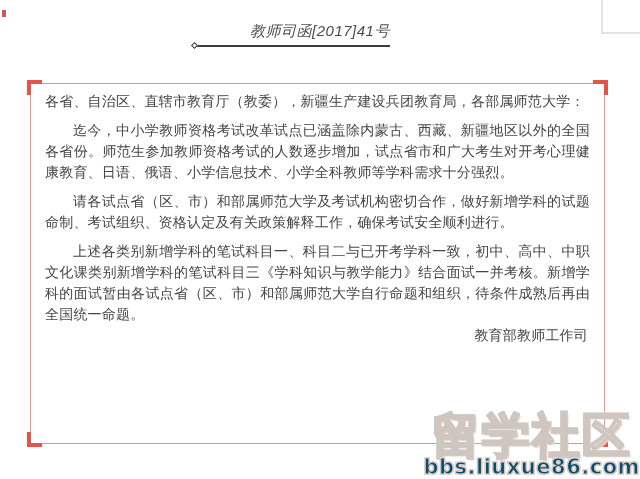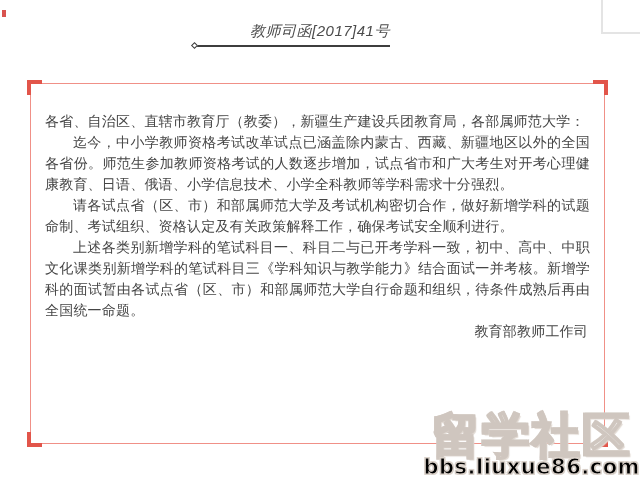--- a/index.html
+++ b/index.html
@@ -67,22 +67,22 @@
     line-height: 21px;
     color: #454545;
     letter-spacing: 0.2px;
   }
   .corner { position: absolute; width: 15px; height: 15px; }
   .corner.tl { top: -4px;  left: -4px;  border-top: 4px solid #e2554a;    border-left: 4px solid #e2554a; }
   .corner.tr { top: -4px;  right: -4px; border-top: 4px solid #e2554a;    border-right: 4px solid #e2554a; }
   .corner.bl { bottom: -4px; left: -4px;  border-bottom: 4px solid #e2554a; border-left: 4px solid #e2554a; }
   .corner.br { bottom: -4px; right: -4px; border-bottom: 4px solid #e2554a; border-right: 4px solid #e2554a; }
 
-  .salutation { text-align: justify; margin-top: 20px; }
-  .para { text-indent: 2em; text-align: justify; }
+  .salutation { text-align: justify; }
+  .para { text-indent: 2em; text-align: justify; margin-top: 8px; }
 
   .signoff { text-align: right; margin-top: 0; padding-right: 2px; }
   .signoff .sig-date { padding-right: 12px; }
 
   
   .watermark {
     position: absolute;
     right: 0; bottom: 1px;
     text-align: center;
     font-weight: bold;
@@ -98,21 +98,21 @@
     text-shadow:
       -1px -1px 0 #d6cdc6, 1px -1px 0 #d6cdc6,
       -1px  1px 0 #d6cdc6, 1px  1px 0 #d6cdc6,
        2px  2px 1px #e0d8d1;
   }
   .wm-url {
     font-size: 21px;
     line-height: 22px;
     margin-top: 1px;
     letter-spacing: 0.5px;
-    color: #000000;
+    color: #0c4a6e;
     -webkit-text-stroke: 1px #d8cfc8;
     text-shadow:
       -1px -1px 0 #ddd5ce, 1px -1px 0 #ddd5ce,
       -1px  1px 0 #ddd5ce, 1px  1px 0 #ddd5ce;
   }
 </style>
 </head>
 <body>
 
 <div class="page">

